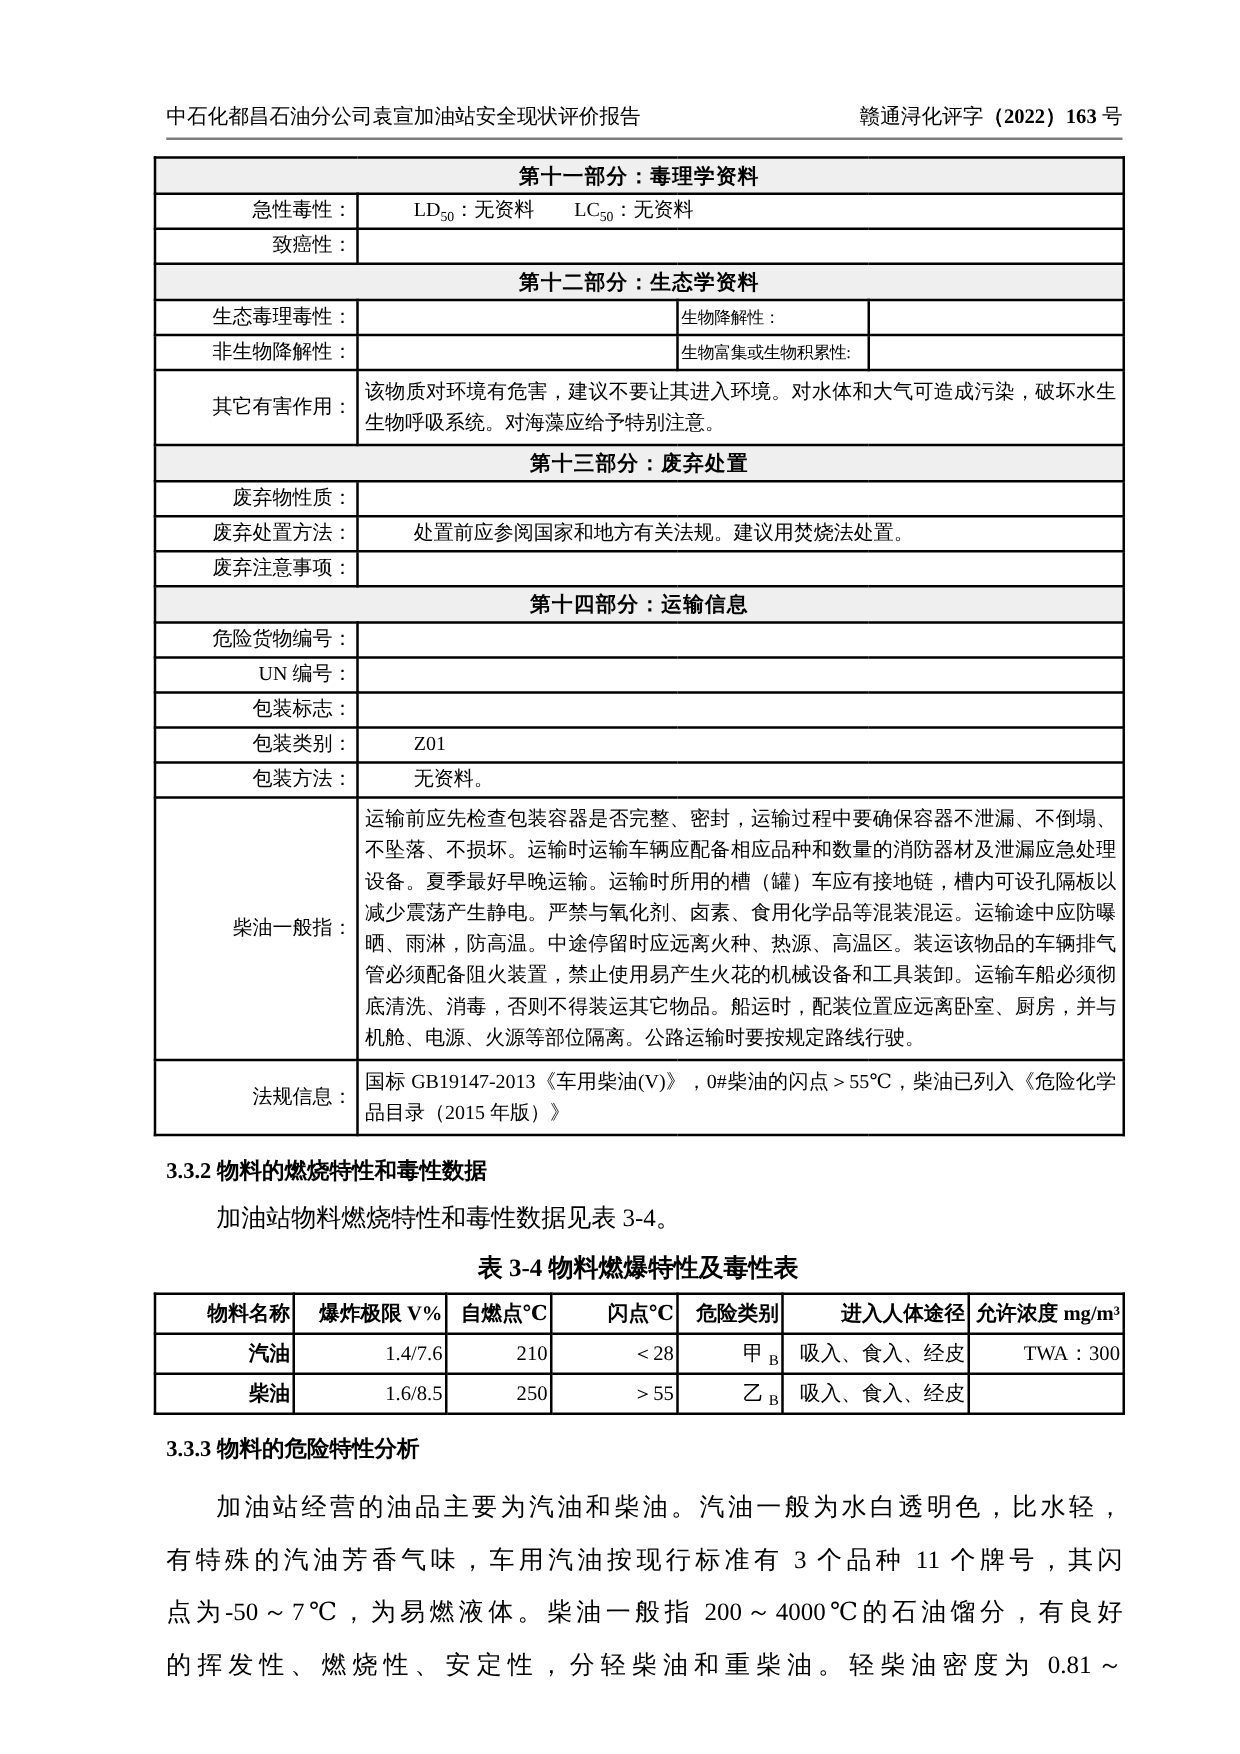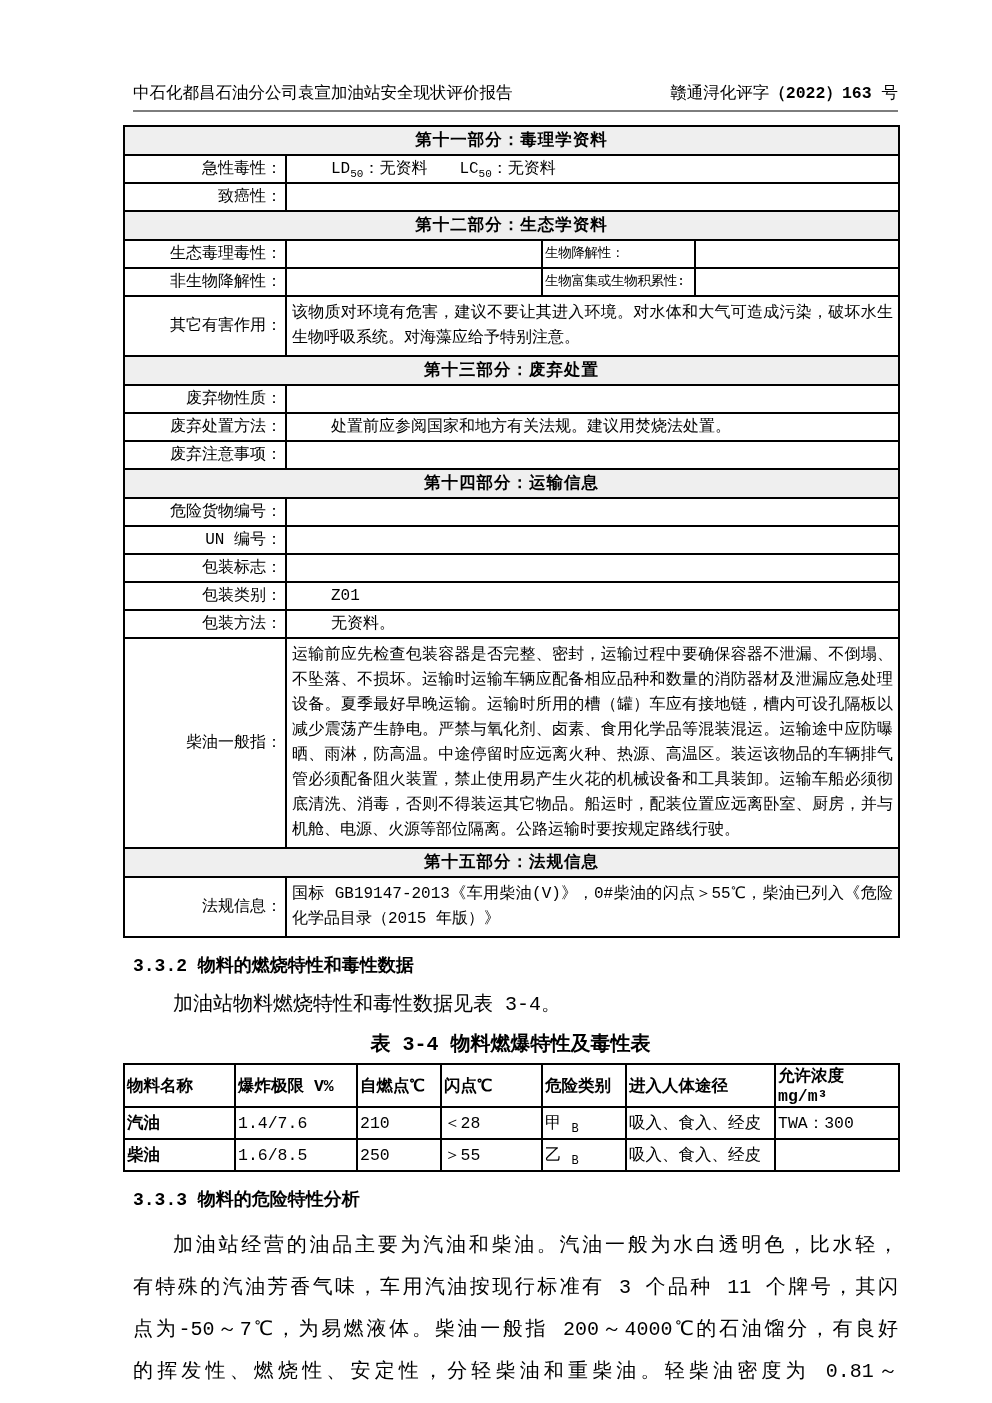--- a/index.html
+++ b/index.html
@@ -1,21 +1,21 @@
 <!DOCTYPE html>
 <html><head>
 <meta charset="utf-8">
 <style>
   html,body { margin:0; padding:0; }
   body {
     width:992px; height:1403px; background:#ffffff; color:#000;
     font-family:"Liberation Serif","DejaVu Serif",serif;
     position:relative; overflow:hidden;
   }
-  .page { position:absolute; left:123px; top:82px; width:775px;font-family:Liberation Mono, monospace; }
+  .page { position:absolute; left:123px; top:82px; width:775px; }
 
   
   .runhead {
     display:flex; justify-content:space-between; align-items:flex-end;
     margin-left:10px; font-size:16.5px; padding-bottom:6px;
     border-bottom:2.5px solid #7d7d7d;
   }
   .runhead b { font-weight:bold; }
 
   
@@ -39,21 +39,21 @@
   table.msds sub { font-size:11px; line-height:0; }
 
   
   .h2 { margin:15px 0 0 10px; font-size:18px; font-weight:bold; }
   .intro { margin:13px 0 0 10px; font-size:20px; text-indent:2em; }
   .t34title { margin:13px 0 6px 0; text-align:center; font-size:20px; font-weight:bold; }
 
   
   table.t34 {
     border-collapse:collapse; table-layout:fixed; width:775px;
-    font-size:16.5px; text-align:left;padding-left:12px;
+    font-size:16.5px; text-align:right;padding-left:12px;
   }
   table.t34 th, table.t34 td {
     border:2px solid #000; height:30px; padding:0 2px;
     overflow:hidden; vertical-align:middle;
   }
   table.t34 th { font-weight:bold; font-size:16.5px; }
   table.t34 td.mat { font-weight:bold; }
   table.t34 sub { font-size:12px; line-height:0; }
 
   
@@ -146,23 +146,20 @@
           <td class="lab">包装类别：</td>
           <td class="val" colspan="3">Z01</td>
         </tr>
         <tr>
           <td class="lab">包装方法：</td>
           <td class="val" colspan="3">无资料。</td>
         </tr>
         <tr>
           <td class="lab">柴油一般指：</td>
           <td class="val ml" colspan="3">运输前应先检查包装容器是否完整、密封，运输过程中要确保容器不泄漏、不倒塌、不坠落、不损坏。运输时运输车辆应配备相应品种和数量的消防器材及泄漏应急处理设备。夏季最好早晚运输。运输时所用的槽（罐）车应有接地链，槽内可设孔隔板以减少震荡产生静电。严禁与氧化剂、卤素、食用化学品等混装混运。运输途中应防曝晒、雨淋，防高温。中途停留时应远离火种、热源、高温区。装运该物品的车辆排气管必须配备阻火装置，禁止使用易产生火花的机械设备和工具装卸。运输车船必须彻底清洗、消毒，否则不得装运其它物品。船运时，配装位置应远离卧室、厨房，并与机舱、电源、火源等部位隔离。公路运输时要按规定路线行驶。</td>
-        </tr>
-        <tr>
-          <td class="sec" colspan="4">第十五部分：法规信息</td>
         </tr>
         <tr>
           <td class="lab">法规信息：</td>
           <td class="val ml" colspan="3">国标 GB19147-2013《车用柴油(V)》，0#柴油的闪点＞55℃，柴油已列入《危险化学品目录（2015 年版）》</td>
         </tr>
       </tbody>
   </table>
 
   <div class="h2">3.3.2 物料的燃烧特性和毒性数据</div>
   <div class="intro">加油站物料燃烧特性和毒性数据见表 3-4。</div>

